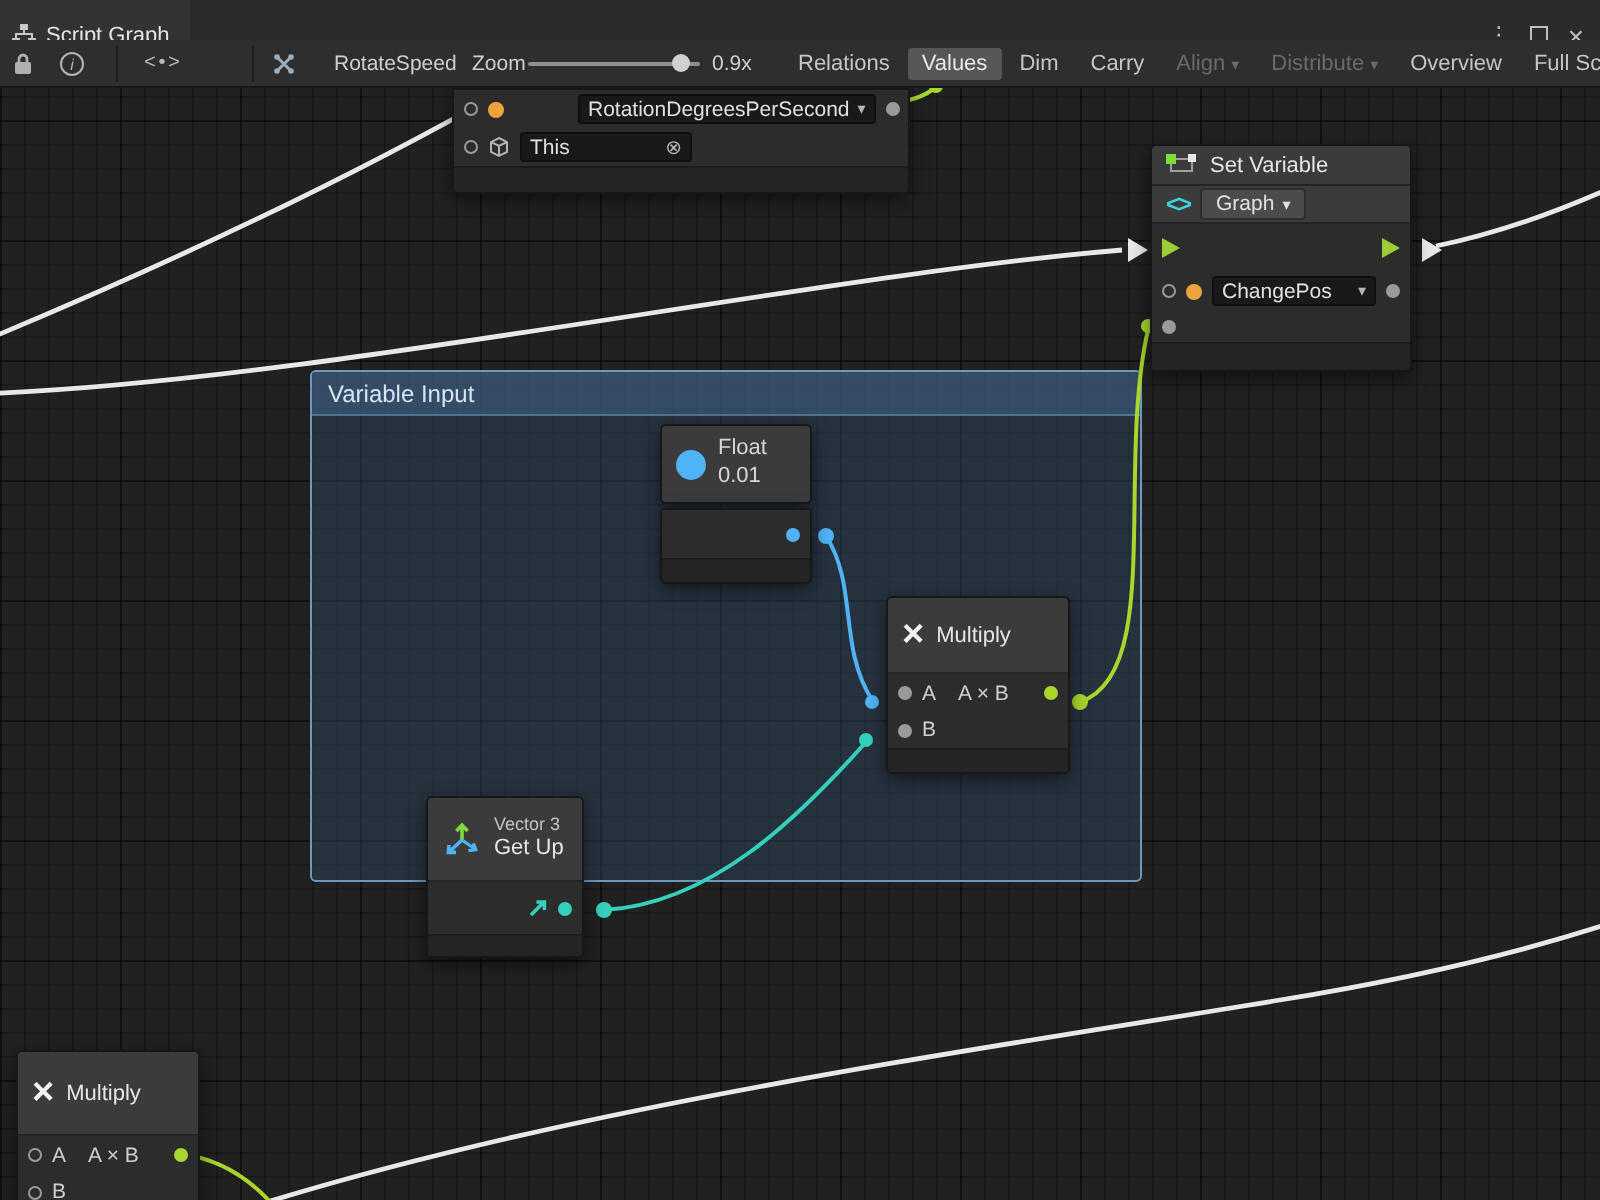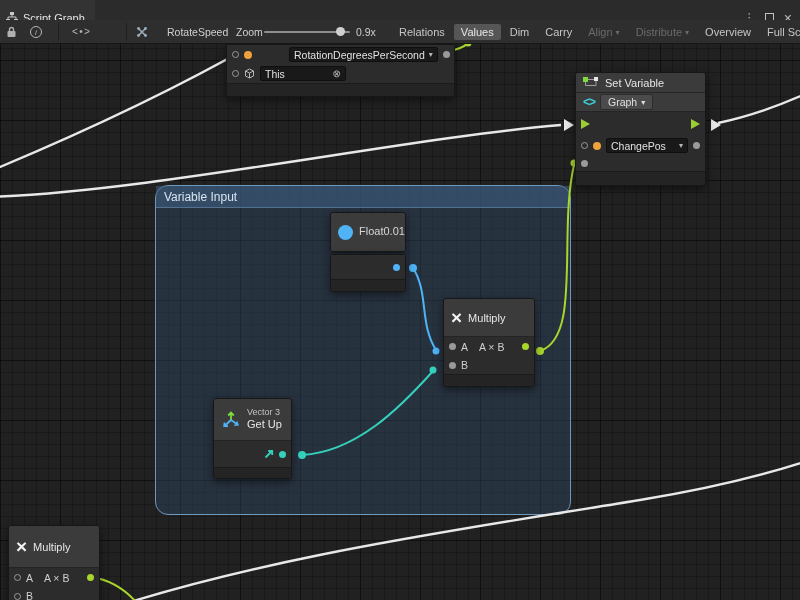--- a/index.html
+++ b/index.html
@@ -30,22 +30,22 @@
   .vsep { position:absolute; top:3px; width:1px; height:18px; background:#1f1f1f; }
   .tb-label { color:#cfcfcf; font-size:10.5px; }
   .zoom-track { position:relative; width:86px; height:2px; background:#8f8f8f; border-radius:1px; }
   .zoom-knob { position:absolute; top:-4px; width:9px; height:9px; border-radius:50%; background:#d0d0d0; }
   .tb-buttons { position:absolute; left:392px; top:0; height:24px; display:flex; align-items:center; gap:2px; }
   .tb-btn { padding:2px 7px; font-size:11px; color:#c6c6c6; white-space:nowrap; border-radius:2px; cursor:default; display:flex; align-items:center; gap:3px;}
   .tb-btn.active { background:#565656; color:#e8e8e8; }
   .tb-btn.disabled { color:#6a6a6a; }
   .tb-btn .dd-arrow { font-size:8px; }
   
-  .group { position:absolute; left:155px; top:185px; width:416px; height:330px;
-    background:rgba(47,72,99,.45); border:1px solid #6f98bd; border-radius:13px; z-index:1; }
+  .group { position:absolute; left:155px; top:185px; width:416px; height:256px;
+    background:rgba(47,72,99,.45); border:1px solid #6f98bd; border-radius:3px; z-index:1; }
   .group-header { height:22px; background:rgba(66,99,134,.55); border-bottom:1px solid rgba(111,152,189,.5);
     display:flex; align-items:center; padding-left:8px; color:#d8e4ef; font-size:12px; }
   
   #wires { position:absolute; left:0; top:0; z-index:2; pointer-events:none; }
   
   .node { position:absolute; background:#2c2c2c; border:1px solid #171717; border-radius:3px;
     box-shadow:0 3px 9px rgba(0,0,0,.5); z-index:3; }
   .node-header { background:#3b3b3b; display:flex; align-items:center; gap:6px; padding:3px 7px;
     border-bottom:1px solid #242424; border-radius:2px 2px 0 0; color:#e6e6e6; }
   .node-subheader { background:#3b3b3b; display:flex; align-items:center; gap:5px; padding:2px 7px;
@@ -167,21 +167,21 @@
     </div>
     <div class="node-row" style="height:16px;">
       <span class="port gray"></span>
     </div>
     <div class="node-footer" style="height:14px;"></div>
   </div>
 
   <div class="node" style="left:330px; top:212px; width:76px; height:40px;">
     <div style="display:flex; align-items:center; gap:6px; padding:4px 7px; background:#3b3b3b; height:38px; border-radius:2px;">
       <span class="float-circle"></span>
-      <span style="display:flex; flex-direction:row; line-height:1.25;">
+      <span style="display:flex; flex-direction:column; line-height:1.25;">
         <span>Float</span>
         <span>0.01</span>
       </span>
     </div>
   </div>
   <div class="node" style="left:330px; top:254px; width:76px;">
     <div class="node-row" style="height:24px; justify-content:flex-end;">
       <span class="port blue"></span>
     </div>
     <div class="node-footer" style="height:12px;"></div>

